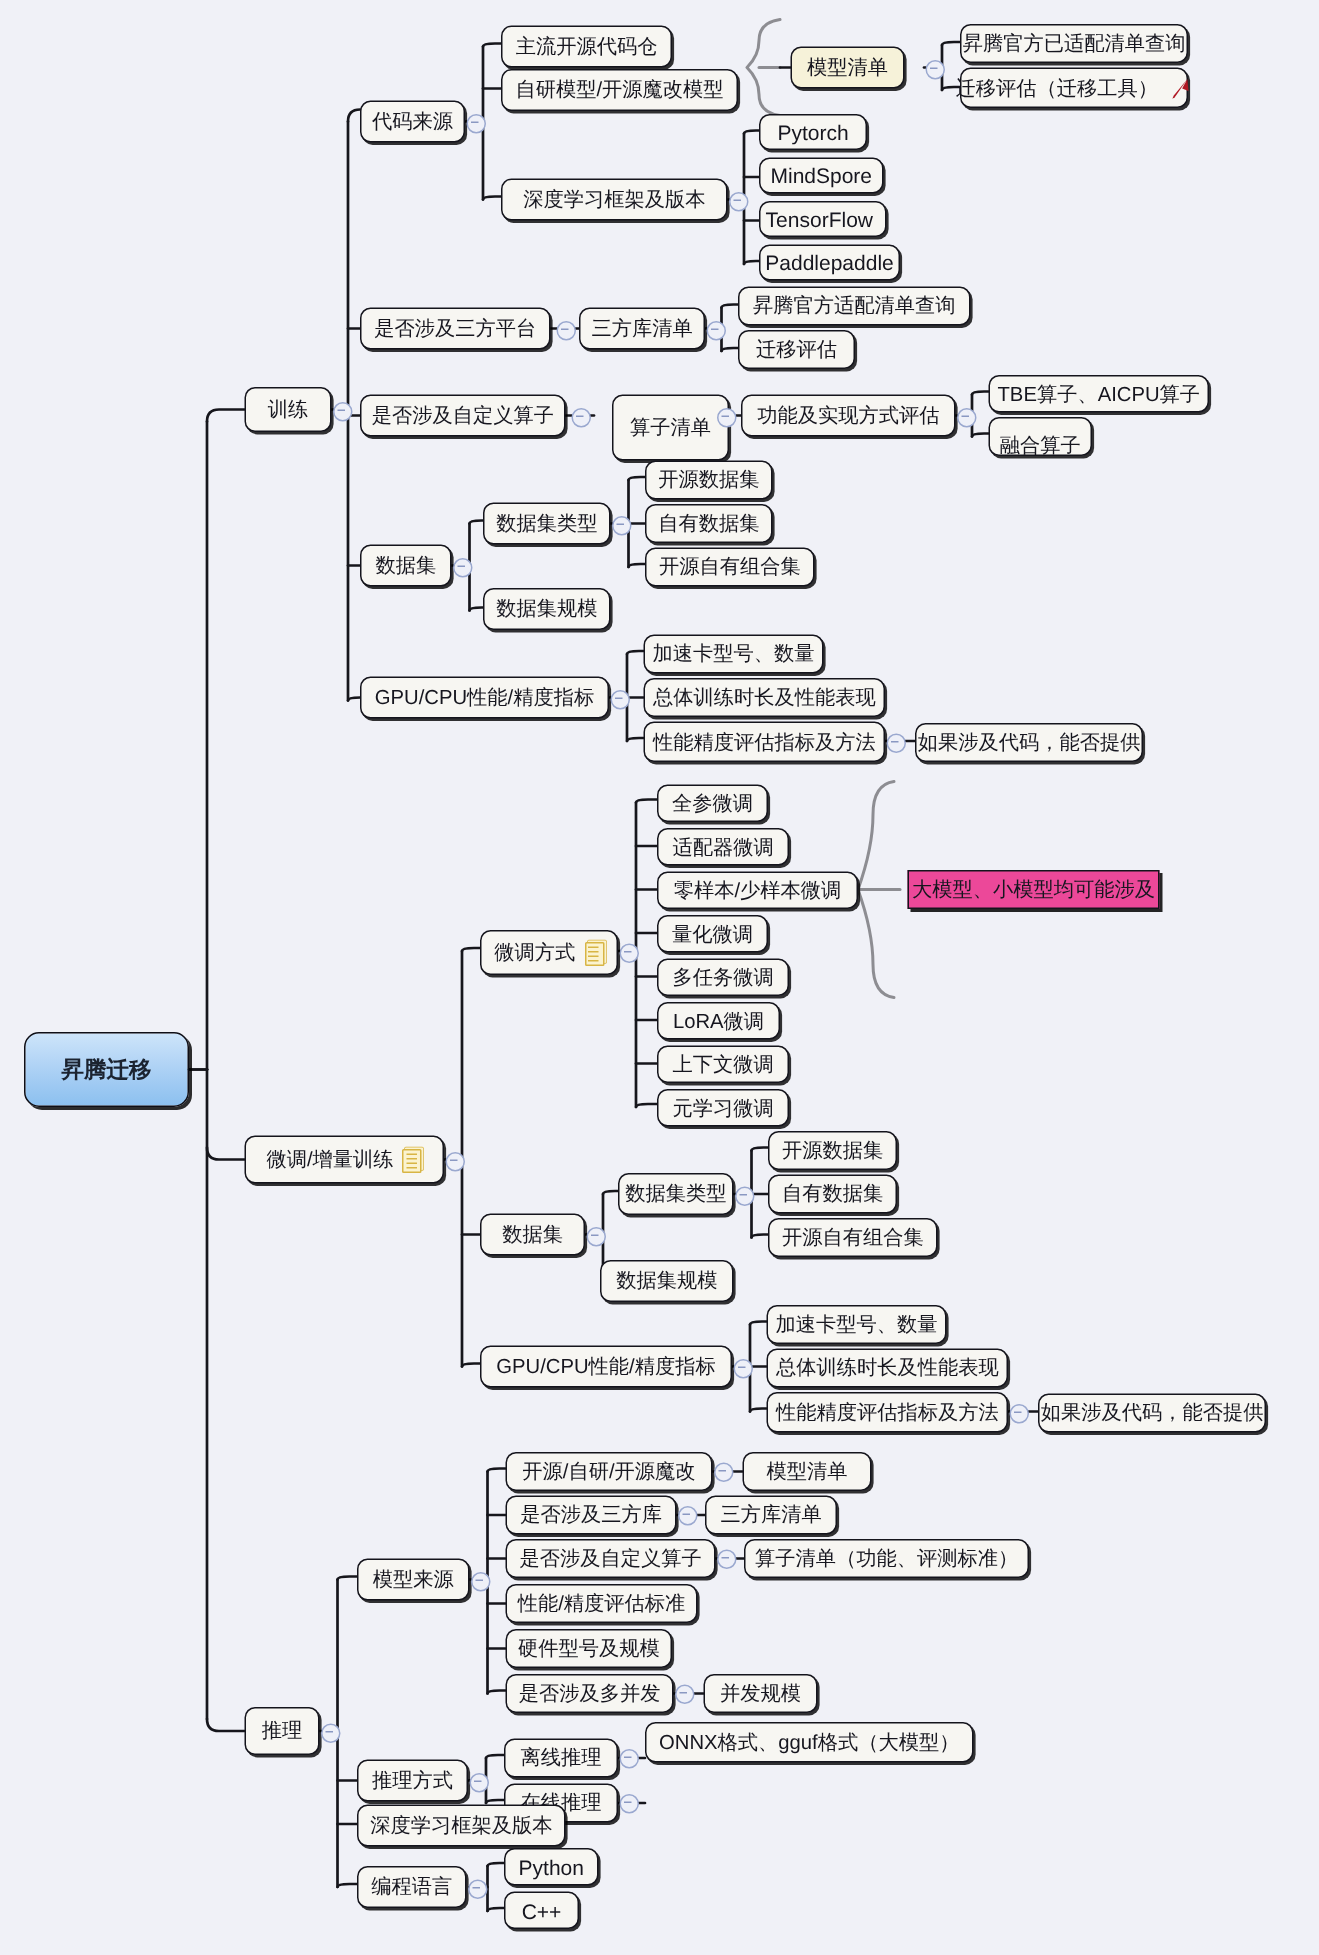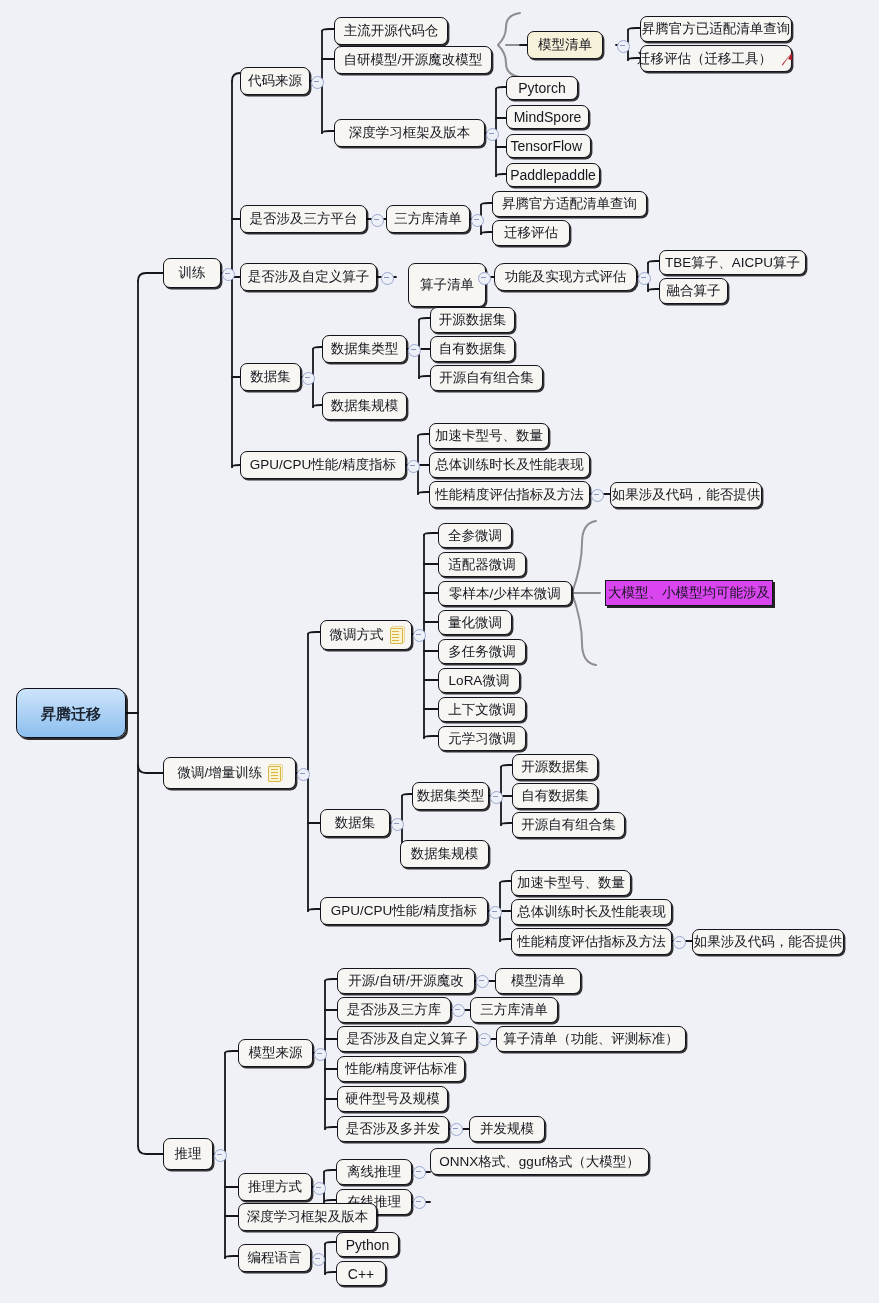--- a/index.html
+++ b/index.html
@@ -39,21 +39,21 @@
     font-weight:bold;
     color:#1b2330;
     box-shadow:2px 2px 0 rgba(0,0,0,.82);
   }
   
   .lv1{font-size:13.5px;}
   
   .cream{background:#f6f2d9;}
   
   .cream-sq{
-    background:#d946ef;
+    background:#ec4899;
     border-radius:0;
     border:1.8px solid #14141c;
     box-shadow:2px 2px 0 rgba(0,0,0,.85);
     font-family:Liberation Serif, serif;
   }
   
   .latin{font-size:14px;}
 
   
   .doc-icon{
@@ -307,28 +307,28 @@
 </div>
 
 <div class="node" style="left:240px;top:263px;width:137px;height:28px;">
   <span class="lbl">是否涉及自定义算子</span>
 </div>
 <div class="toggle" style="left:381px;top:272px;"></div>
 <div class="node" style="left:408px;top:263px;width:78px;height:44px;">
   <span class="lbl">算子清单</span>
 </div>
 <div class="toggle" style="left:478px;top:272px;"></div>
-<div class="node" style="left:494px;top:263px;width:143px;height:28px;border-radius:10px;">
+<div class="node" style="left:494px;top:263px;width:143px;height:28px;">
   <span class="lbl">功能及实现方式评估</span>
 </div>
 <div class="toggle" style="left:638px;top:272px;"></div>
 <div class="node" style="left:659px;top:250px;width:147px;height:25px;">
   <span class="lbl">TBE算子、AICPU算子</span>
 </div>
-<div class="node" style="left:659px;top:278px;width:69px;height:26px;">
+<div class="node" style="left:659px;top:278px;width:69px;height:26px;align-items:flex-end;">
   <span class="lbl">融合算子</span>
 </div>
 
 <div class="node" style="left:240px;top:363px;width:61px;height:28px;">
   <span class="lbl">数据集</span>
 </div>
 <div class="toggle" style="left:302px;top:372px;"></div>
 <div class="node" style="left:322px;top:335px;width:85px;height:28px;">
   <span class="lbl">数据集类型</span>
 </div>

